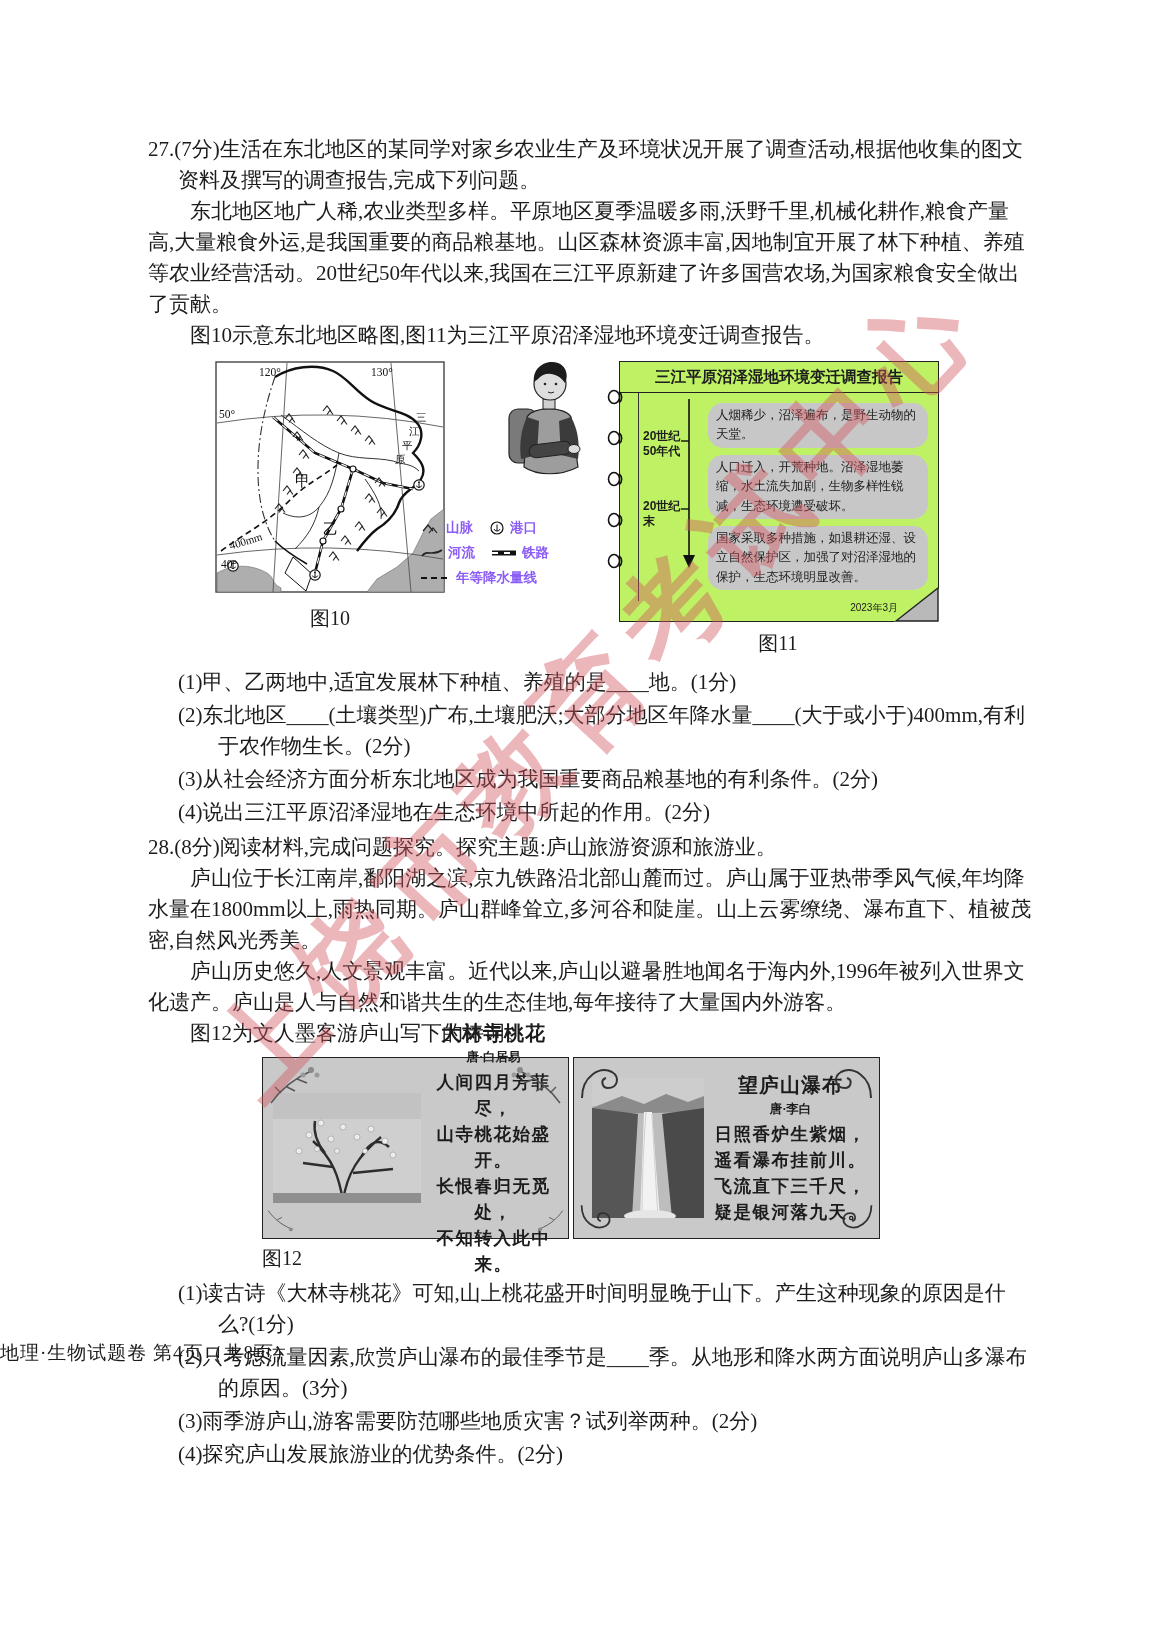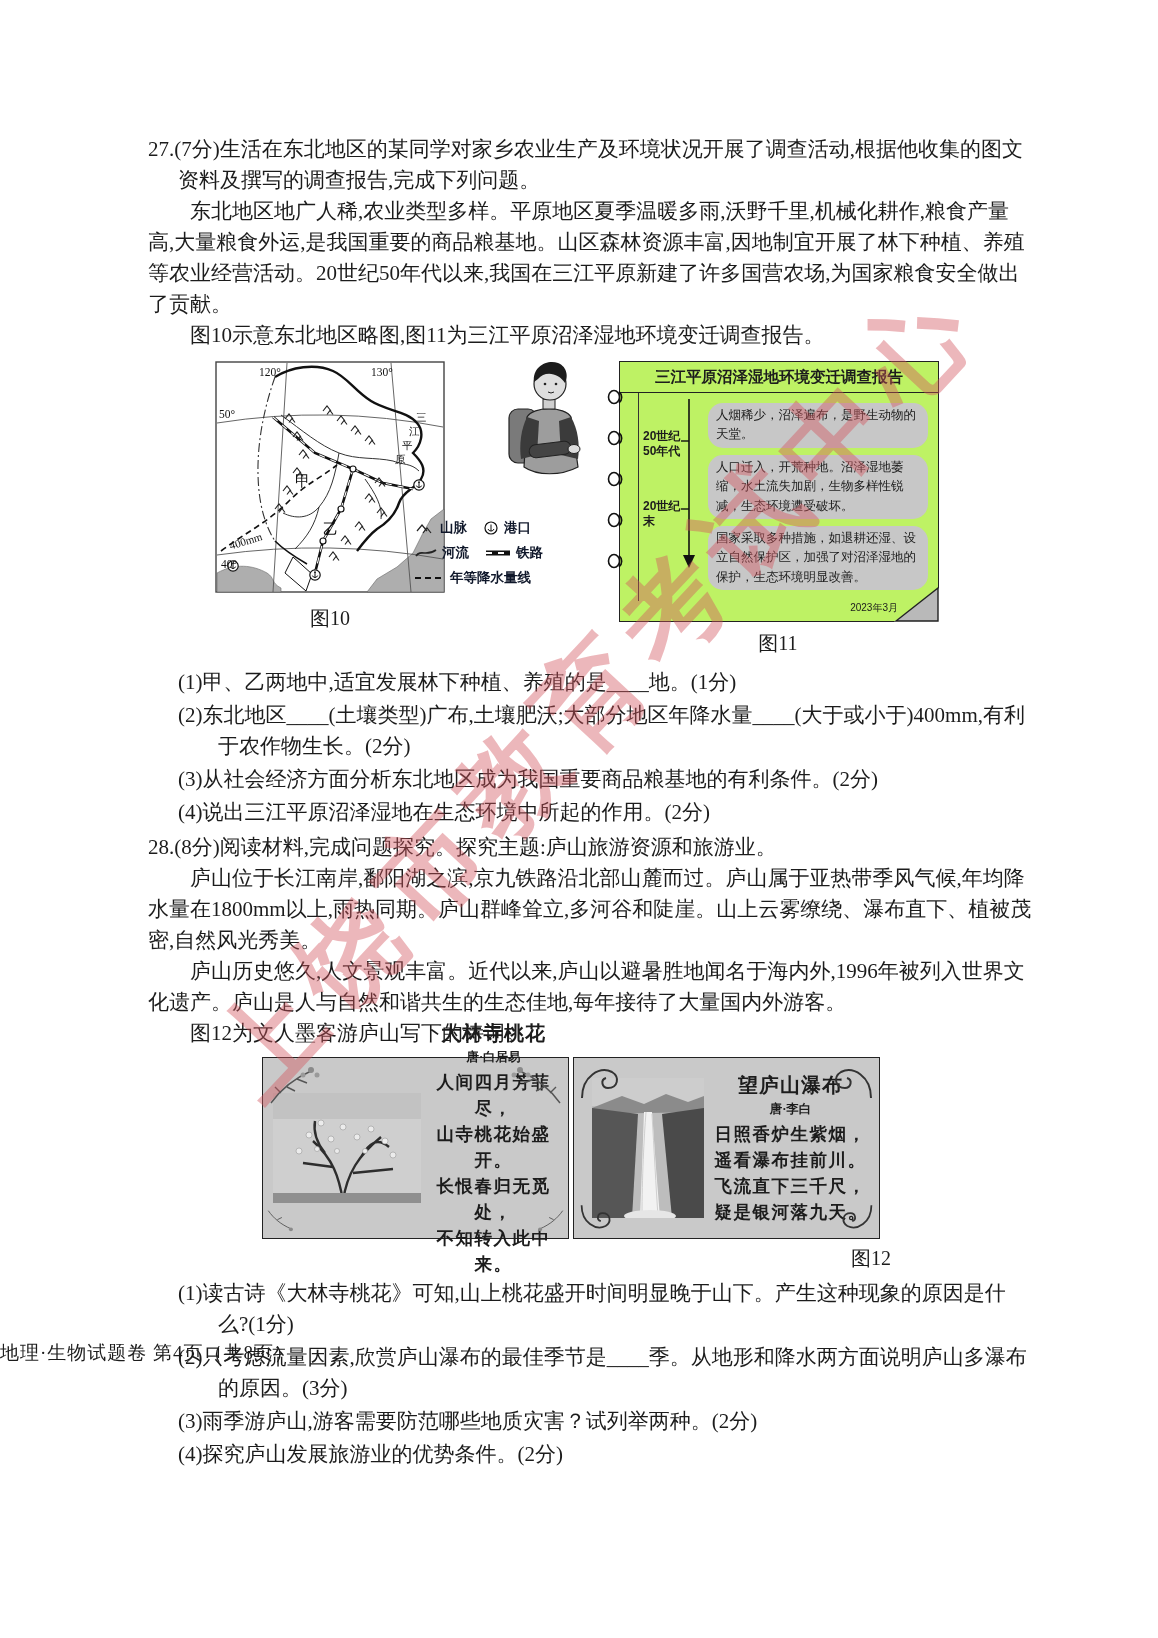--- a/index.html
+++ b/index.html
@@ -9,23 +9,23 @@
   p{margin:0;font-size:21px;line-height:31px;}
   .hang30{padding-left:30px;text-indent:-30px;}
   .para{text-indent:42px;}
   .qlist{margin-left:30px;margin-top:10px;}
   .qitem{padding-left:40px;text-indent:-40px;margin:2px 0;}
 
   
   .figrow{position:relative;margin-left:67px;margin-top:10px;display:flex;}
   .fig10col{position:relative;width:230px;flex:none;}
   .caption{text-align:center;font-size:20px;margin-top:8px;}
-  .legend{position:absolute;left:200px;top:158px;width:200px;
+  .legend{position:absolute;left:206px;top:158px;width:200px;
           font-family:"Liberation Sans","DejaVu Sans",sans-serif;
-          font-size:13.5px;font-weight:bold;color:#0f172a;}
+          font-size:13.5px;font-weight:bold;color:#8b5cf6;}
   .legend-row{display:flex;gap:16px;margin-bottom:7px;align-items:center;}
   .legend-item{display:flex;align-items:center;gap:5px;white-space:nowrap;}
 
   .fig11col{position:relative;margin-left:56px;flex:1;}
   .boy{position:absolute;left:0;top:-4px;}
   .report{position:relative;margin-left:118px;width:318px;border:1.6px solid #222;background:#bef264;}
   .report-title{font-weight:bold;text-align:center;font-size:15.5px;padding:5px 2px 4px;
                 border-bottom:1.4px solid #222;
                 font-family:"Liberation Sans","DejaVu Sans",sans-serif;}
   .report-body{position:relative;padding:10px 10px 4px 88px;min-height:168px;}
@@ -45,21 +45,21 @@
   
   .poemrow{margin-left:114px;margin-top:8px;display:flex;gap:4px;}
   .poem-card{position:relative;width:307px;height:182px;background:#c9c9c9;border:1.6px solid #222;
              box-sizing:border-box;display:flex;align-items:center;gap:8px;padding:8px 10px;}
   .poem-text{flex:1;text-align:center;}
   .poem-title{font-size:20px;font-weight:bold;letter-spacing:1px;}
   .poem-author{font-size:12.5px;font-weight:bold;margin:2px 0 3px;}
   .poem-line{font-size:17.5px;font-weight:bold;line-height:26px;letter-spacing:1.5px;}
   .corner{position:absolute;}
 
-  .fig12caption{margin-left:114px;width:629px;text-align:right;font-size:20px;margin-top:6px;}
+  .fig12caption{margin-left:114px;width:629px;text-align:left;font-size:20px;margin-top:6px;}
 
   .footer{position:absolute;left:0;top:1340px;width:1158px;text-align:left;
           font-size:19px;letter-spacing:1px;}
 
   .watermark{position:absolute;left:235px;top:1010px;white-space:nowrap;
              transform:rotate(-47deg);transform-origin:0 50%;
              font-size:104px;letter-spacing:14px;font-weight:bold;opacity:.42;
              pointer-events:none;z-index:9;}
 </style>
 </head>

